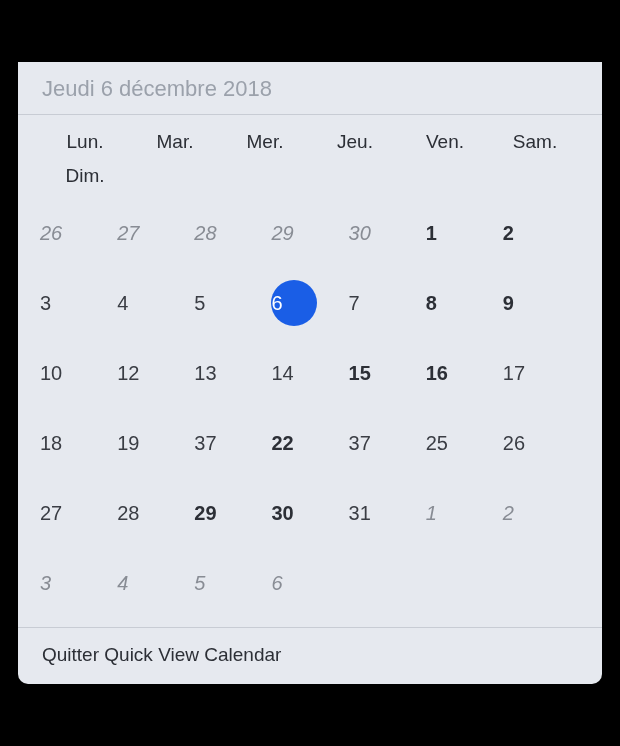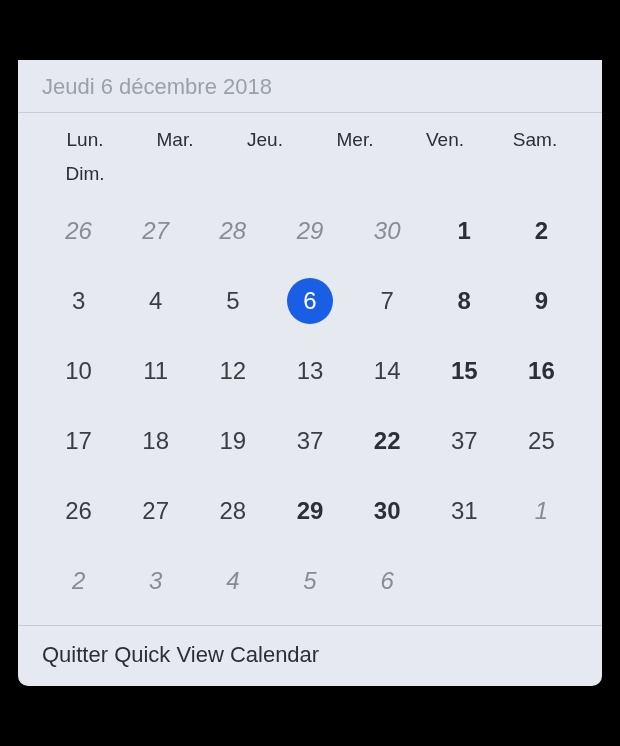--- a/index.html
+++ b/index.html
@@ -71,26 +71,25 @@
       color: #2c2f36;
       padding: 6px 0;
     }
     .days {
       display: grid;
       grid-template-columns: repeat(7, 1fr);
       row-gap: 22px;
     }
     .day {
       text-align: center;
-      font-size: 24px;
+      font-size: 20px;
       color: #3a3d44;
       height: 48px;
       display: flex;
       align-items: center;
-      justify-content: center;
       cursor: pointer;
       position: relative;
     }
     .day.other-month {
       color: #888c94;
       font-style: italic;
       font-weight: 300;
     }
     .day.weekend {
       font-weight: 700;
@@ -111,41 +110,41 @@
     }
     .day.today span {
       position: relative;
       z-index: 1;
     }
     .footer {
       border-top: 1px solid #c8ccd4;
       padding: 16px 24px 18px;
     }
     .footer-link {
-      font-size: 22px;
+      font-size: 19px;
       color: #2c2f36;
       cursor: pointer;
     }
   </style>
 </head>
 <body>
 
 <div class="panel">
 
   <div class="header">
     <div class="header-date">Jeudi 6 décembre 2018</div>
   </div>
 
 
   <div class="calendar-grid">
     <div class="weekdays">
         <div class="weekday">Lun.</div>
         <div class="weekday">Mar.</div>
+        <div class="weekday">Mer.</div>
         <div class="weekday">Jeu.</div>
-        <div class="weekday">Mer.</div>
         <div class="weekday">Ven.</div>
         <div class="weekday">Sam.</div>
         <div class="weekday">Dim.</div>
       </div>
     <div class="days">
         <div class="day other-month">
           <span>26</span>
         </div>
         <div class="day other-month">
           <span>27</span>
@@ -183,23 +182,20 @@
         <div class="day weekend">
           <span>8</span>
         </div>
         <div class="day weekend">
           <span>9</span>
         </div>
         <div class="day">
           <span>10</span>
         </div>
         <div class="day">
-          <span>11</span>
-        </div>
-        <div class="day">
           <span>12</span>
         </div>
         <div class="day">
           <span>13</span>
         </div>
         <div class="day">
           <span>14</span>
         </div>
         <div class="day weekend">
           <span>15</span>

